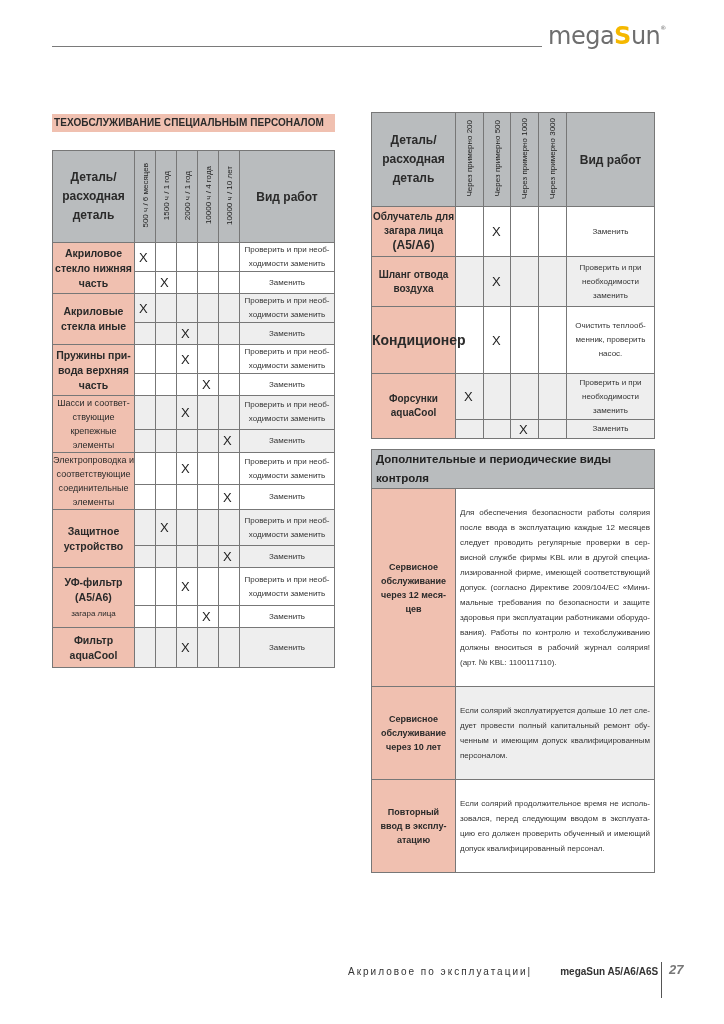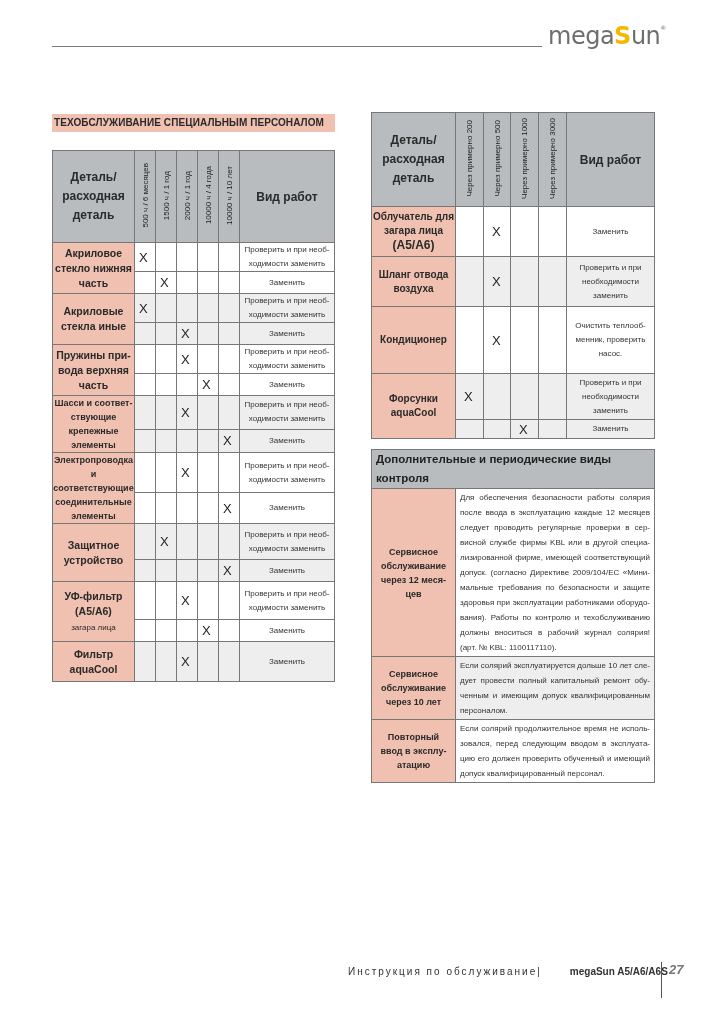--- a/index.html
+++ b/index.html
@@ -10,35 +10,35 @@
   .logo { position: absolute; left: 548px; top: 22px; font-family: "DejaVu Sans", sans-serif; font-size: 24px; color: #6e6e6e; letter-spacing: -0.5px; }
   .logo .s { color: #f5b800; font-weight: bold; }
   .logo .reg { font-size: 6px; vertical-align: top; position: relative; top: 2px; }
 
   .sec-title { position: absolute; left: 52px; top: 114px; width: 283px; height: 18px; background: #f0c0b0; font-size: 10px; font-weight: bold; color: #2a2a2a; padding: 3px 2px; letter-spacing: 0.1px; }
 
   table { border-collapse: collapse; position: absolute; table-layout: fixed; }
   td, th { border: 1px solid #777; font-size: 8px; text-align: center; vertical-align: middle; }
   th { background: #b9bcbe; font-weight: bold; }
   .pink { background: #f0c0b0; font-weight: bold; font-size: 10.5px; line-height: 15px; color: #2a2a2a; }
-  .pink.plain { font-weight: bold; font-size: 9px; line-height: 14px; }
+  .pink.plain { font-weight: normal; font-size: 9px; line-height: 14px; }
   .alt td:not(.pink) { background: #eeeeee; }
   .vert { writing-mode: vertical-rl; transform: rotate(180deg); font-weight: normal; font-size: 8px; white-space: nowrap; display: inline-block; }
   .x { font-size: 13px; text-align: left; padding-left: 4px; }
   .work { font-size: 8px; line-height: 14px; color: #333; }
   .hdr-main { font-size: 12px; line-height: 19px; color: #2a2a2a; }
   .hdr-vid { font-size: 12px; color: #2a2a2a; }
 
   #t1 { left: 52px; top: 150px; width: 283px; }
   #t2 { left: 371px; top: 112px; width: 284px; }
   #t3 { left: 371px; top: 449px; width: 284px; }
   #t3 .title-row th { text-align: left; font-size: 11.5px; line-height: 19px; padding: 0 4px; }
   #t3 .pink { font-size: 9px; line-height: 14px; }
   #t3 .pink .sub { font-weight: normal; }
-  .para { text-align: justify; font-size: 8px; line-height: 15px; padding: 1px 4px; color: #333; }
+  .para { text-align: justify; font-size: 8px; line-height: 15px; padding: 16px 4px; color: #333; }
   .para.center { text-align: center; font-size: 9.5px; line-height: 15px; }
 
   .footer-text { position: absolute; left: 348px; top: 966px; font-size: 10px; color: #333; letter-spacing: 2px; }
   .footer-text b { letter-spacing: 0; padding-left: 28px; }
   .footer-sep { position: absolute; left: 661px; top: 962px; width: 1px; height: 36px; background: #555; }
   .page-num { position: absolute; left: 669px; top: 962px; font-size: 13px; font-weight: bold; color: #777; font-style: italic; }
 </style>
 </head>
 <body>
 
@@ -230,21 +230,21 @@
       </tr>
       <tr style="height:50px" class="alt">
         <td class="pink" rowspan="1" style="font-size:10px;line-height:14px"><span>Шланг отвода воздуха</span></td>
         <td class="x" style="padding-left:8px"></td>
         <td class="x" style="padding-left:8px">X</td>
         <td class="x" style="padding-left:8px"></td>
         <td class="x" style="padding-left:8px"></td>
         <td class="work" style="padding:0 8px">Проверить и при необходимости заменить</td>
       </tr>
       <tr style="height:48px">
-        <td class="pink" rowspan="1" style="font-size:10px;line-height:14px"><span>Кондиционер</span></td>
+        <td class="pink" rowspan="1" style="font-size:14px;line-height:14px"><span>Кондиционер</span></td>
         <td class="x" style="padding-left:8px"></td>
         <td class="x" style="padding-left:8px">X</td>
         <td class="x" style="padding-left:8px"></td>
         <td class="x" style="padding-left:8px"></td>
         <td class="work" style="padding:12px 8px">Очистить теплооб-менник, проверить насос.</td>
       </tr>
       <tr style="height:46px" class="alt">
         <td class="pink" rowspan="2" style="font-size:10px;line-height:14px"><span>Форсунки aquaCool</span></td>
         <td class="x" style="padding-left:8px">X</td>
         <td class="x" style="padding-left:8px"></td>
@@ -281,15 +281,15 @@
         <td class="pink" style="padding:2px 2px"><span>Сервисное обслуживание через 10 лет</span></td>
         <td class="para" style="">Если солярий эксплуатируется дольше 10 лет сле-дует провести полный капитальный ремонт обу-ченным и имеющим допуск квалифицированным персоналом.</td>
       </tr>
       <tr>
         <td class="pink" style="padding:2px 6px"><span>Повторный ввод в эксплу-атацию</span></td>
         <td class="para" style="">Если солярий продолжительное время не исполь-зовался, перед следующим вводом в эксплуата-цию его должен проверить обученный и имеющий допуск квалифицированный персонал.</td>
       </tr>
     </tbody>
 </table>
 
-<div class="footer-text"><span>Инструкция по обслуживание</span><span>|</span><b>megaSun A5/A6/A6S</b></div>
+<div class="footer-text"><span>Акриловое по эксплуатации</span><span>|</span><b>megaSun A5/A6/A6S</b></div>
 <div class="footer-sep"></div>
 <div class="page-num">27</div>
 
 </body></html>

